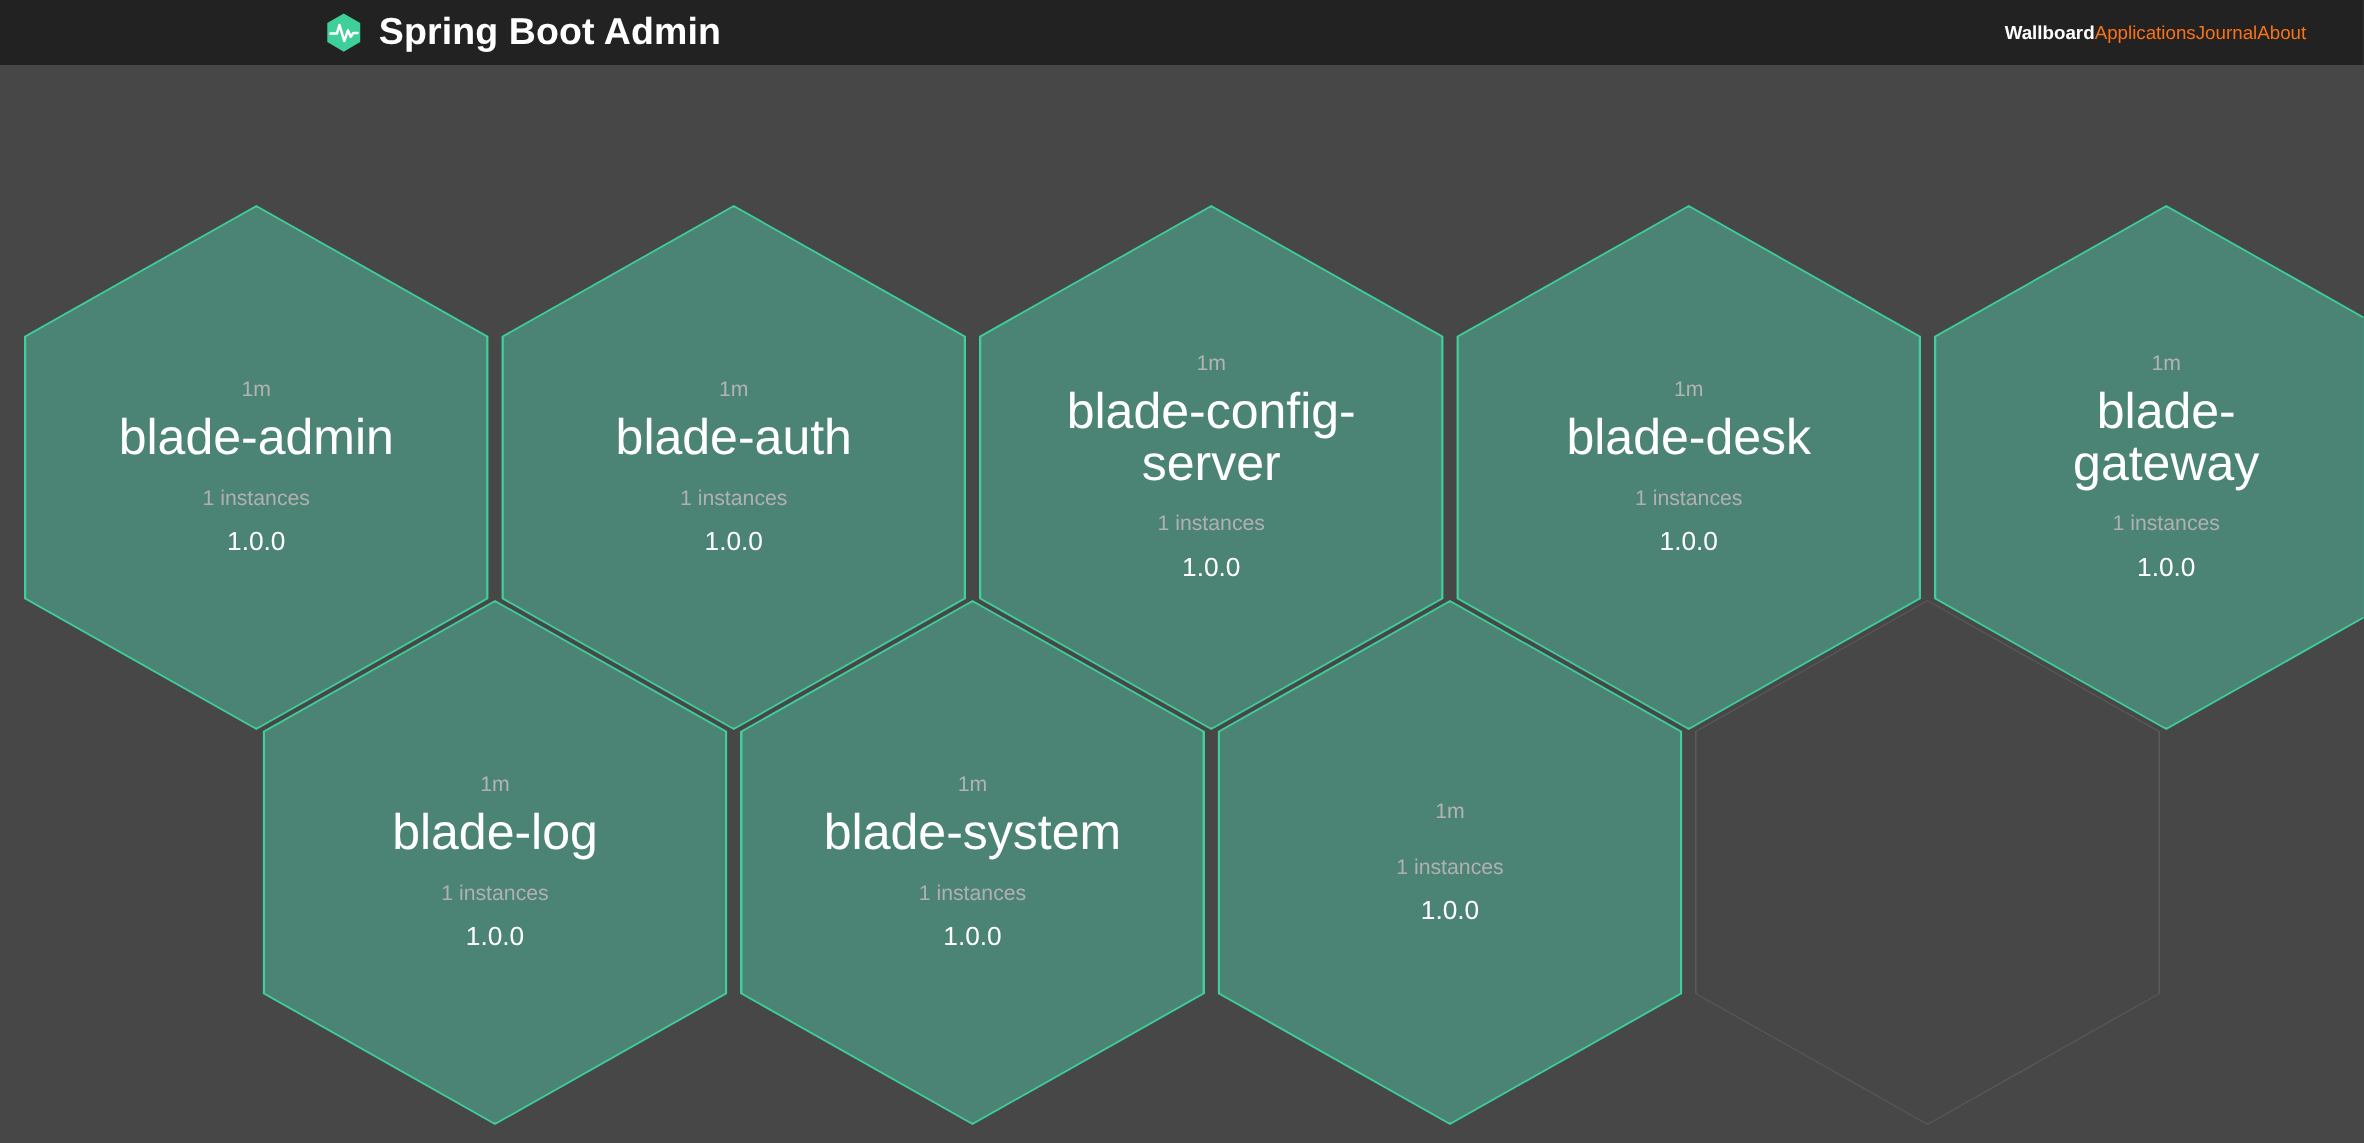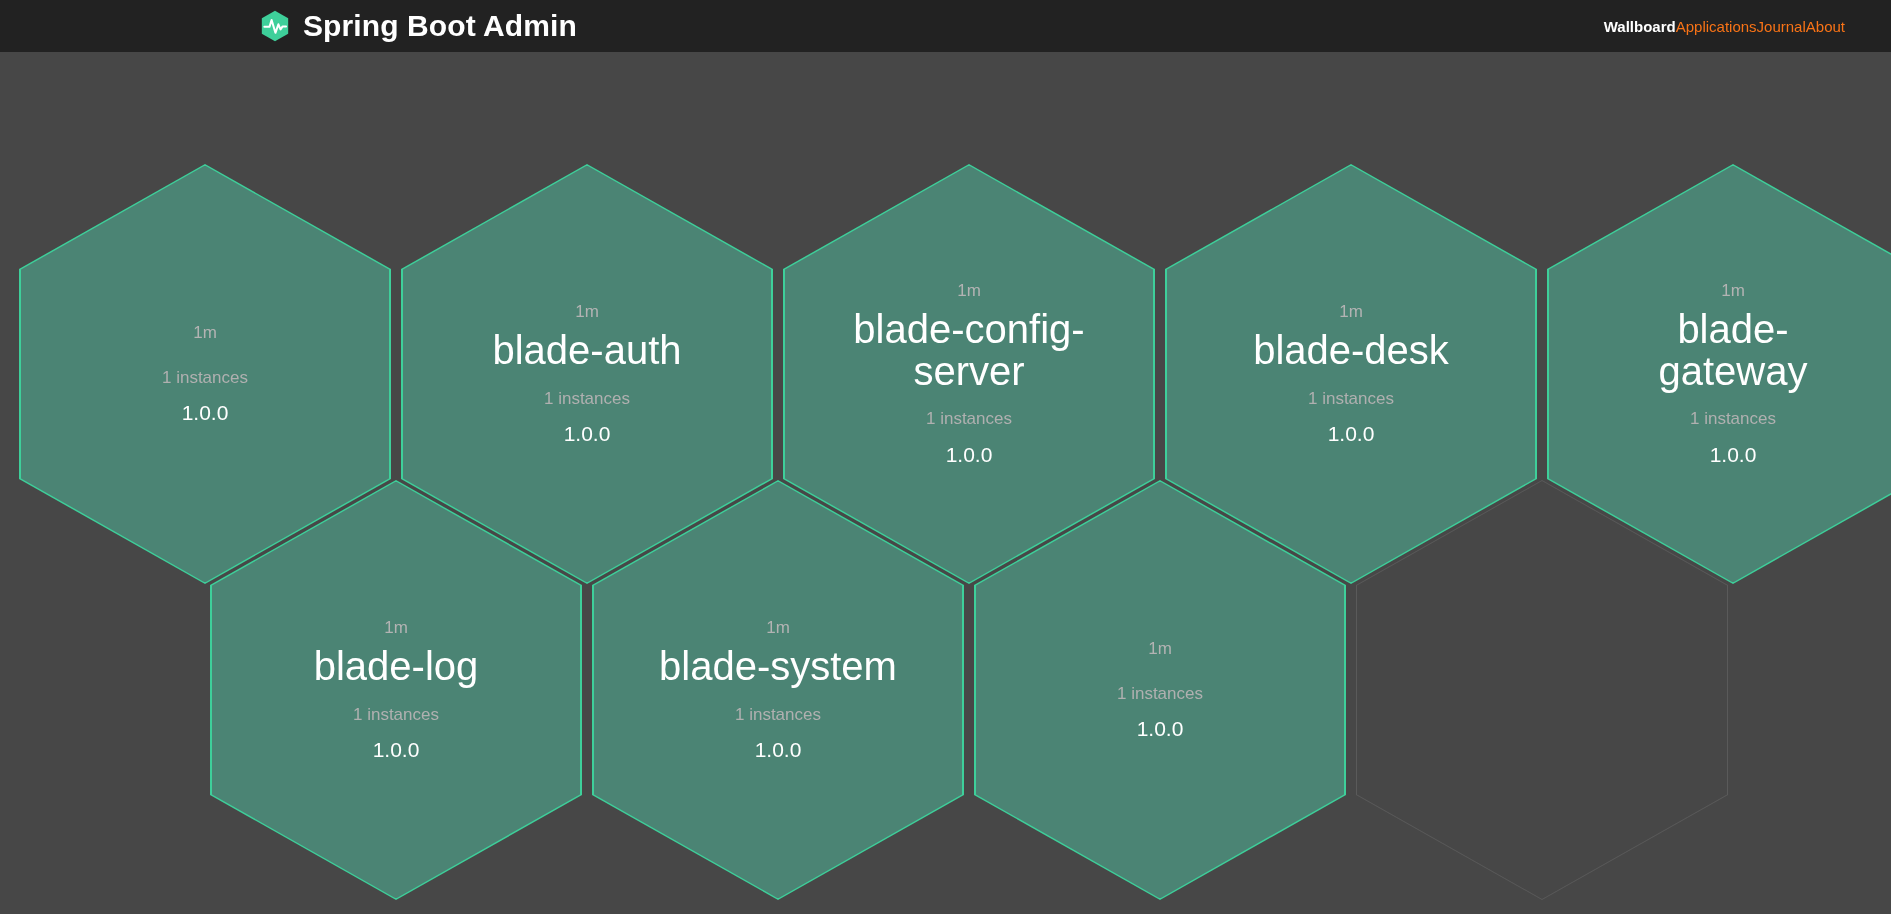--- a/index.html
+++ b/index.html
@@ -180,20 +180,21 @@
     <a class="nav-link" href="#">About</a>
   </nav>
 
 </div>
 
 <div class="wallboard">
   <div class="hex-layer" id="hex-layer">
       <a class="hex" href="#" style="left: 19px; top: 112px;">
         <div class="hex-inner">
           <div class="hex-uptime">1m</div>
+          <div class="hex-name">blade-admin</div>
           <div class="hex-instances">1 instances</div>
           <div class="hex-version">1.0.0</div>
         </div>
       </a>
       <a class="hex" href="#" style="left: 401px; top: 112px;">
         <div class="hex-inner">
           <div class="hex-uptime">1m</div>
           <div class="hex-name">blade-auth</div>
           <div class="hex-instances">1 instances</div>
           <div class="hex-version">1.0.0</div>

